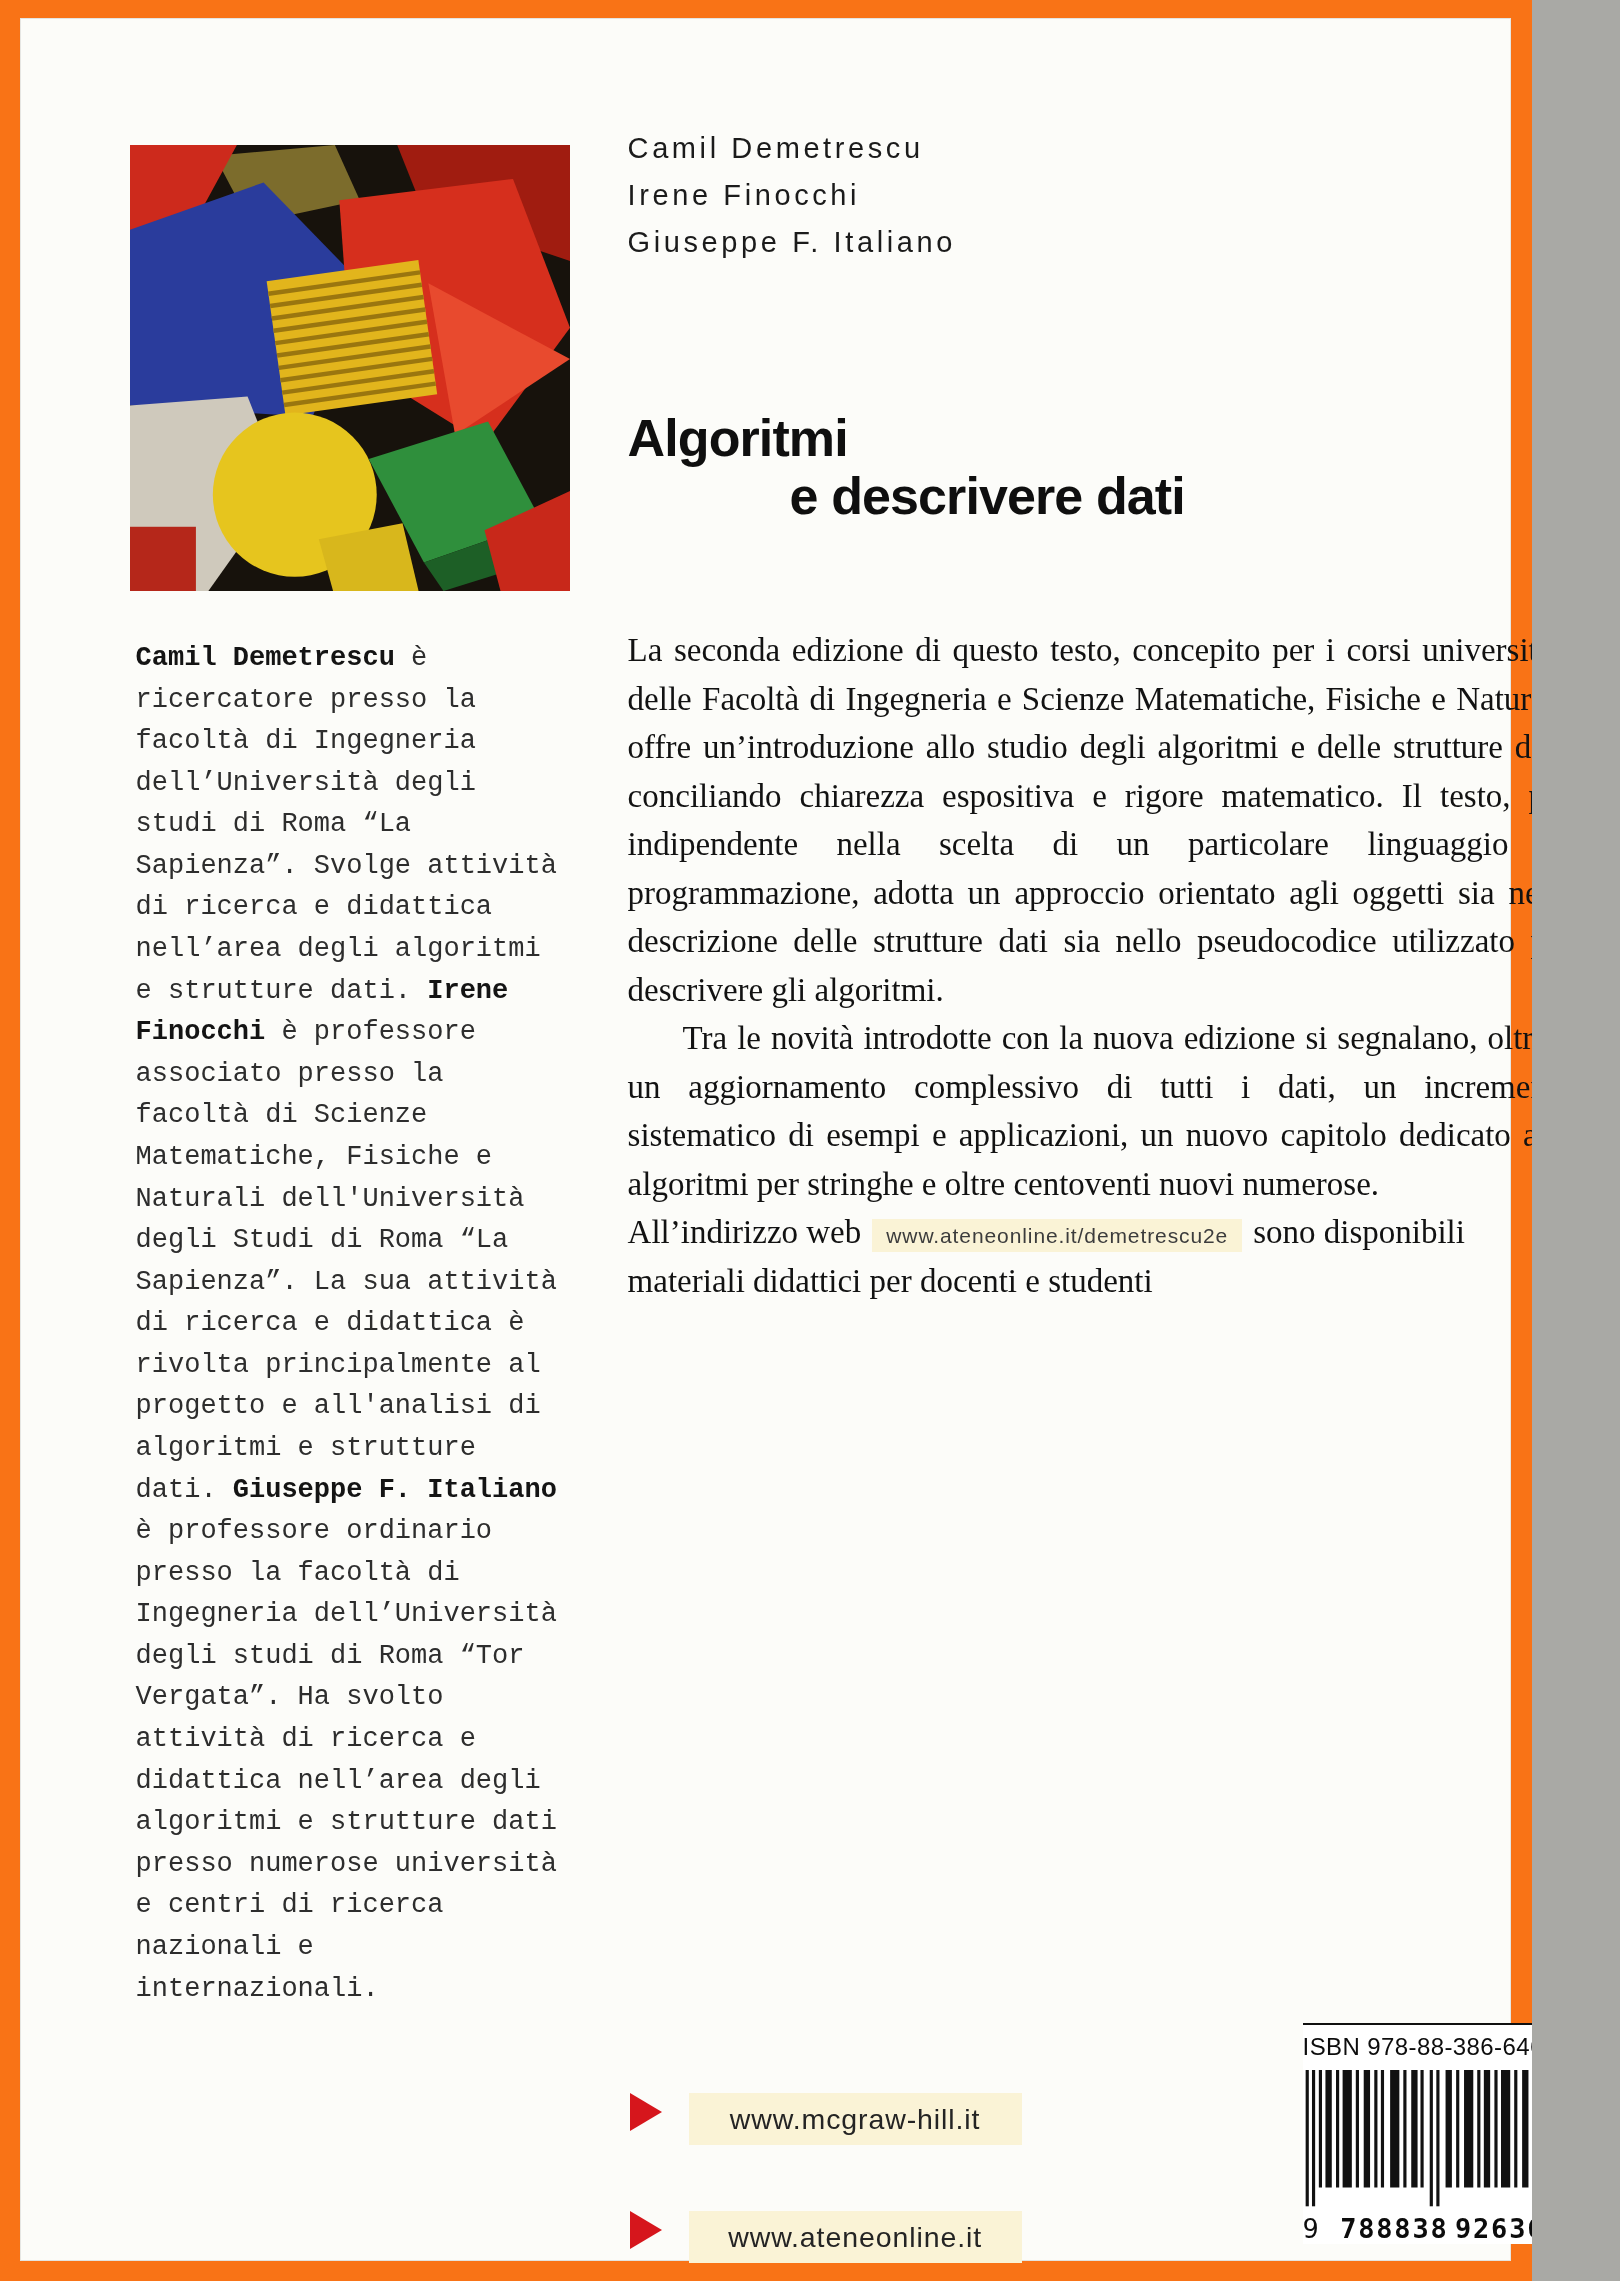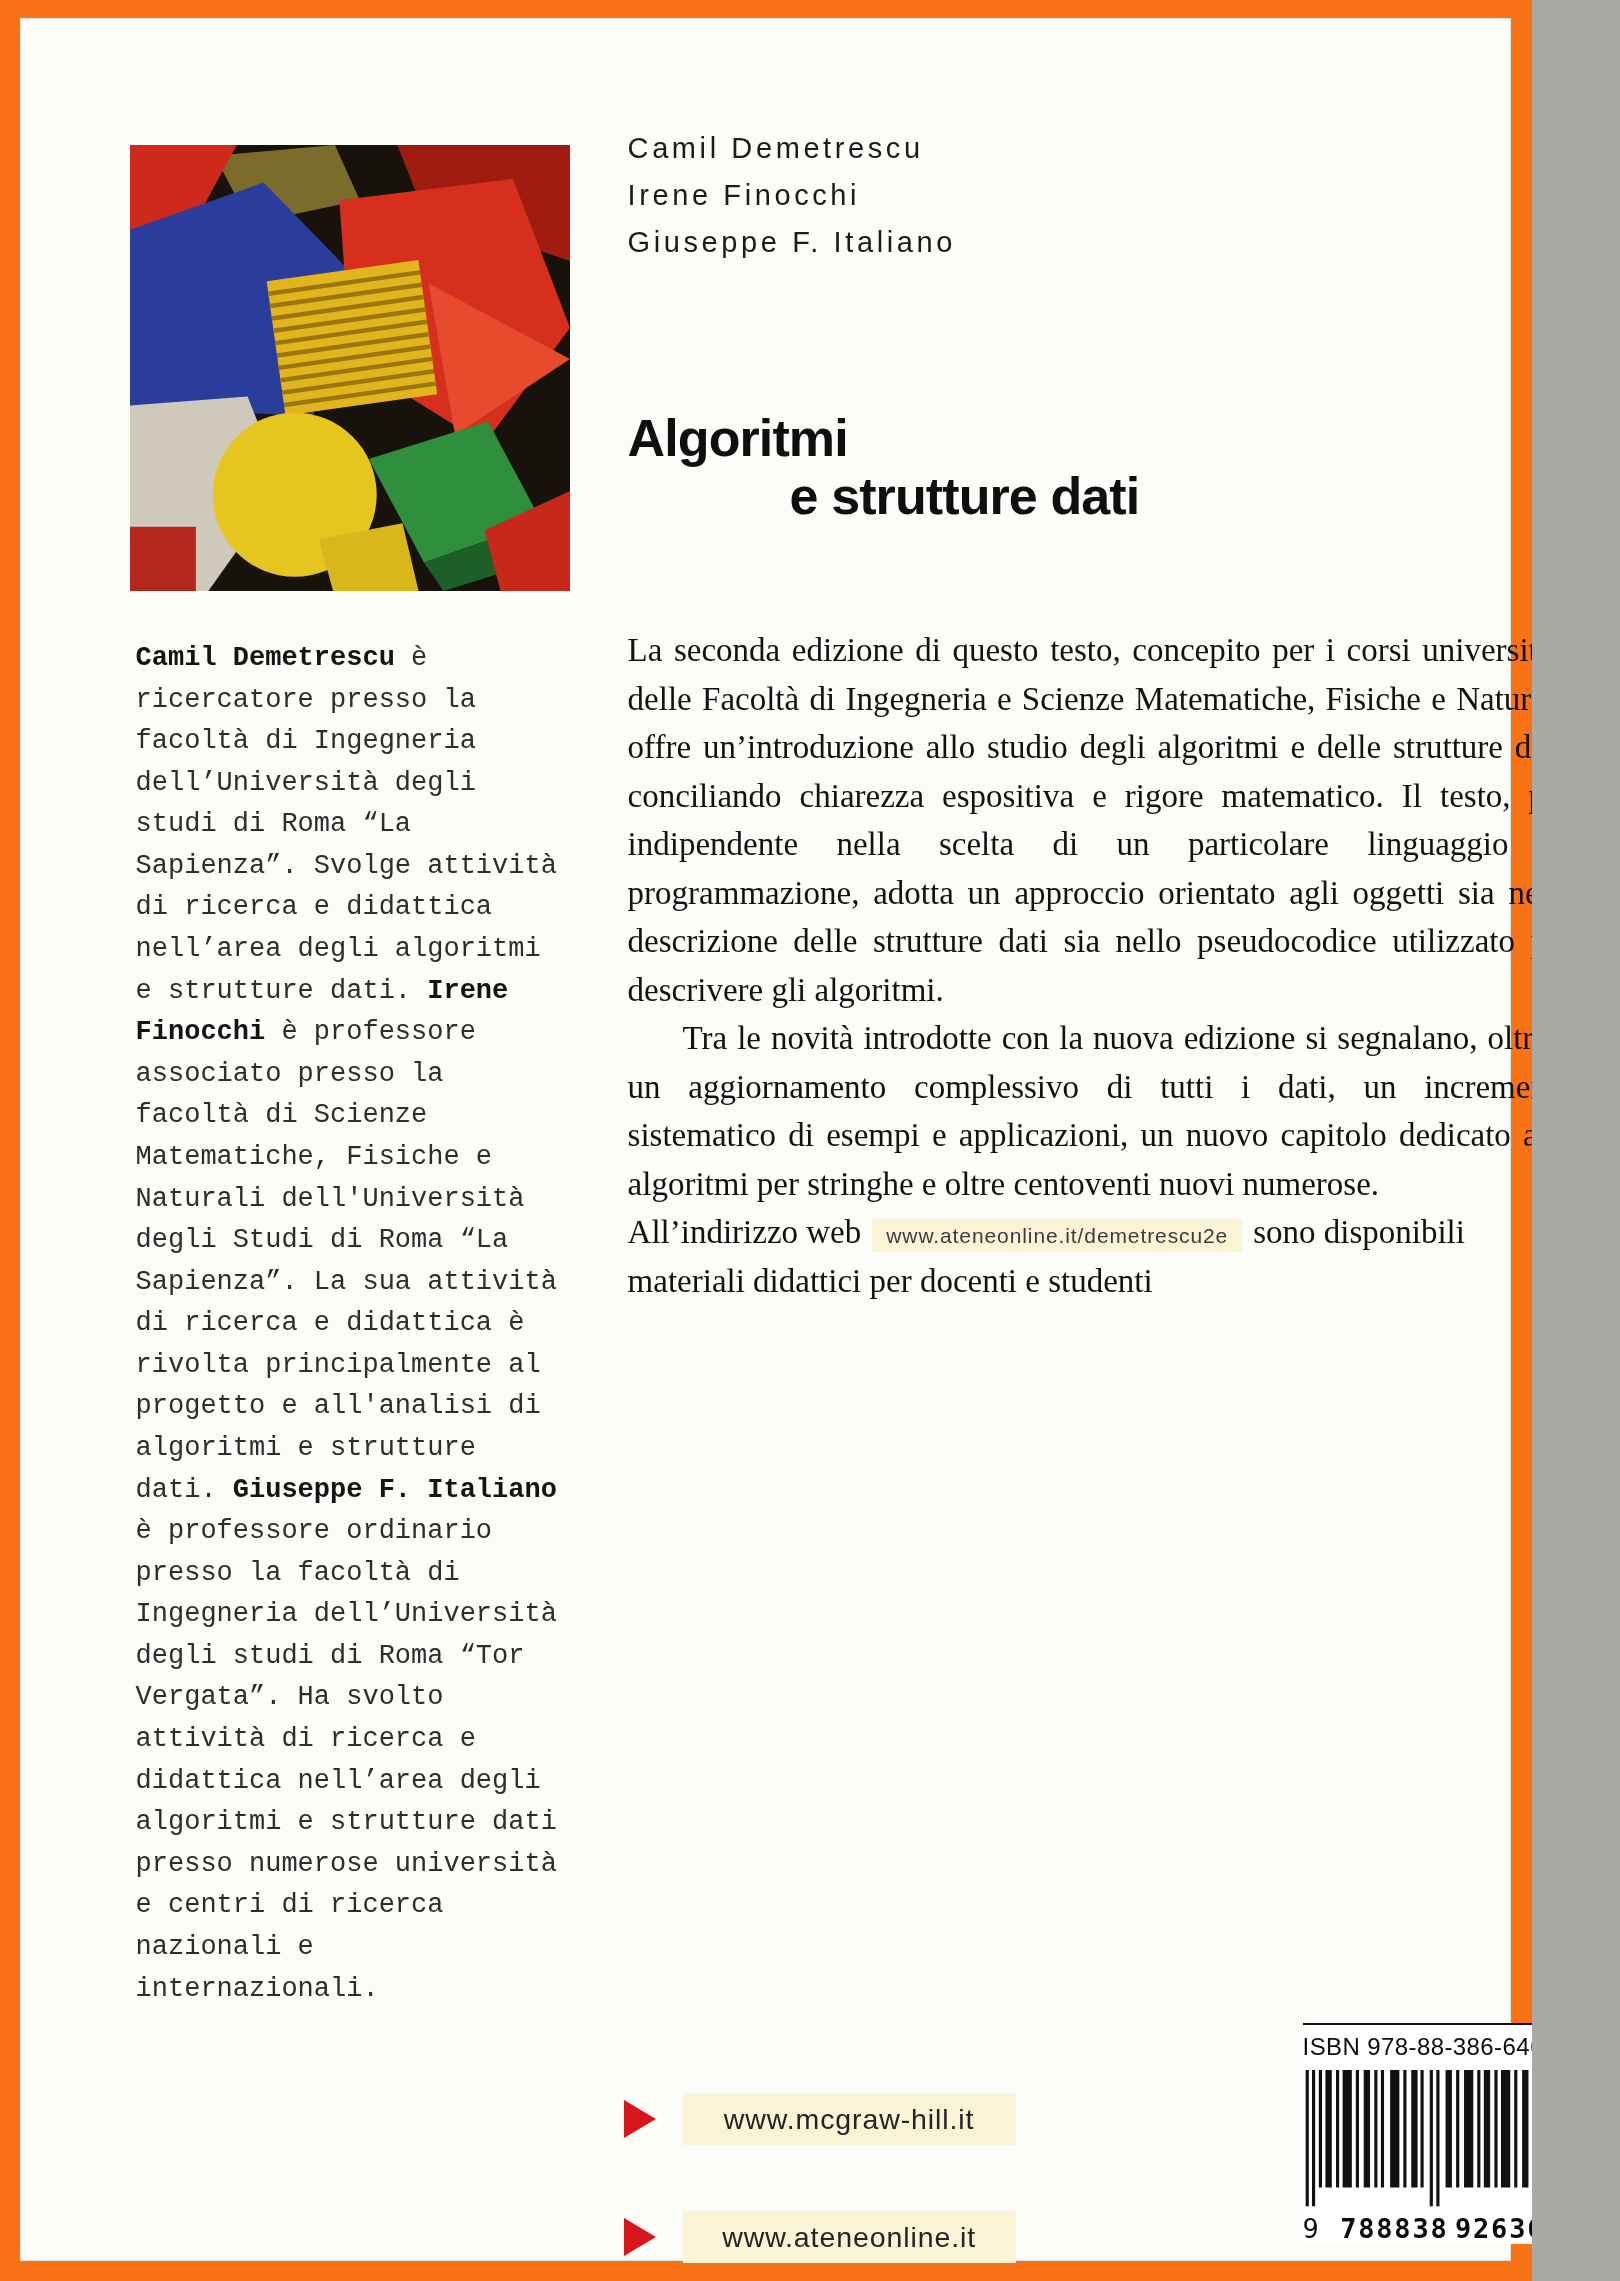--- a/index.html
+++ b/index.html
@@ -49,21 +49,21 @@
   .desc p.indent{text-indent:55px;}
   .webinfo{margin-top:57px;text-align:left;}
   .url-chip{
     background:#faf3d6;padding:5.3px 14.3px;margin:0 10.7px;
     font-family:"Liberation Sans",sans-serif;font-size:21px;letter-spacing:0.9px;
     color:#3c3c3c;white-space:nowrap;
   }
 
   
   .links{position:absolute;left:604px;top:2075px;}
-  .link-row{display:flex;align-items:center;margin-bottom:66px;}
+  .link-row{display:flex;margin-bottom:66px;margin-left:6px;}
   .arrow-icon{
     width:0;height:0;flex:none;
     border-left:32px solid #d6161c;
     border-top:19.6px solid transparent;
     border-bottom:19.6px solid transparent;
     margin-right:27px;
   }
   .link-chip{
     width:333px;height:52px;background:#faf3d6;
     display:flex;align-items:center;justify-content:center;
@@ -124,21 +124,21 @@
     </div>
 
     <div class="authors">
       <div>Camil Demetrescu</div>
       <div>Irene Finocchi</div>
       <div>Giuseppe F. Italiano</div>
     </div>
 
     <div class="title">
       <div>Algoritmi</div>
-      <div class="line2">e strutture dati</div>
+      <div class="line2">e descrivere dati</div>
     </div>
 
     <div class="bio">
       <span class="bname">Camil Demetrescu</span><span> è ricercatore presso la facoltà di Ingegneria dell’Università degli studi di Roma “La Sapienza”. Svolge attività di ricerca e didattica nell’area degli algoritmi e strutture dati. </span><span class="bname">Irene Finocchi</span><span> è professore associato presso la facoltà di Scienze Matematiche, Fisiche e Naturali dell'Università degli Studi di Roma “La Sapienza”. La sua attività di ricerca e didattica è rivolta principalmente al progetto e all'analisi di algoritmi e strutture dati. </span><span class="bname">Giuseppe F. Italiano</span><span> è professore ordinario presso la facoltà di Ingegneria dell’Università degli studi di Roma “Tor Vergata”. Ha svolto attività di ricerca e didattica nell’area degli algoritmi e strutture dati presso numerose università e centri di ricerca nazionali e internazionali.</span>
     </div>
 
     <div class="desc">
       <p>La seconda edizione di questo testo, concepito per i corsi universitari delle Facoltà di Ingegneria e Scienze Matematiche, Fisiche e Naturali, offre un’introduzione allo studio degli algoritmi e delle strutture dati, conciliando chiarezza espositiva e rigore matematico. Il testo, pur indipendente nella scelta di un particolare linguaggio di programmazione, adotta un approccio orientato agli oggetti sia nella descrizione delle strutture dati sia nello pseudocodice utilizzato per descrivere gli algoritmi.</p>
       <p class="indent">Tra le novità introdotte con la nuova edizione si segnalano, oltre a un aggiornamento complessivo di tutti i dati, un incremento sistematico di esempi e applicazioni, un nuovo capitolo dedicato agli algoritmi per stringhe e oltre centoventi nuovi numerose.</p>
       <p class="webinfo">

